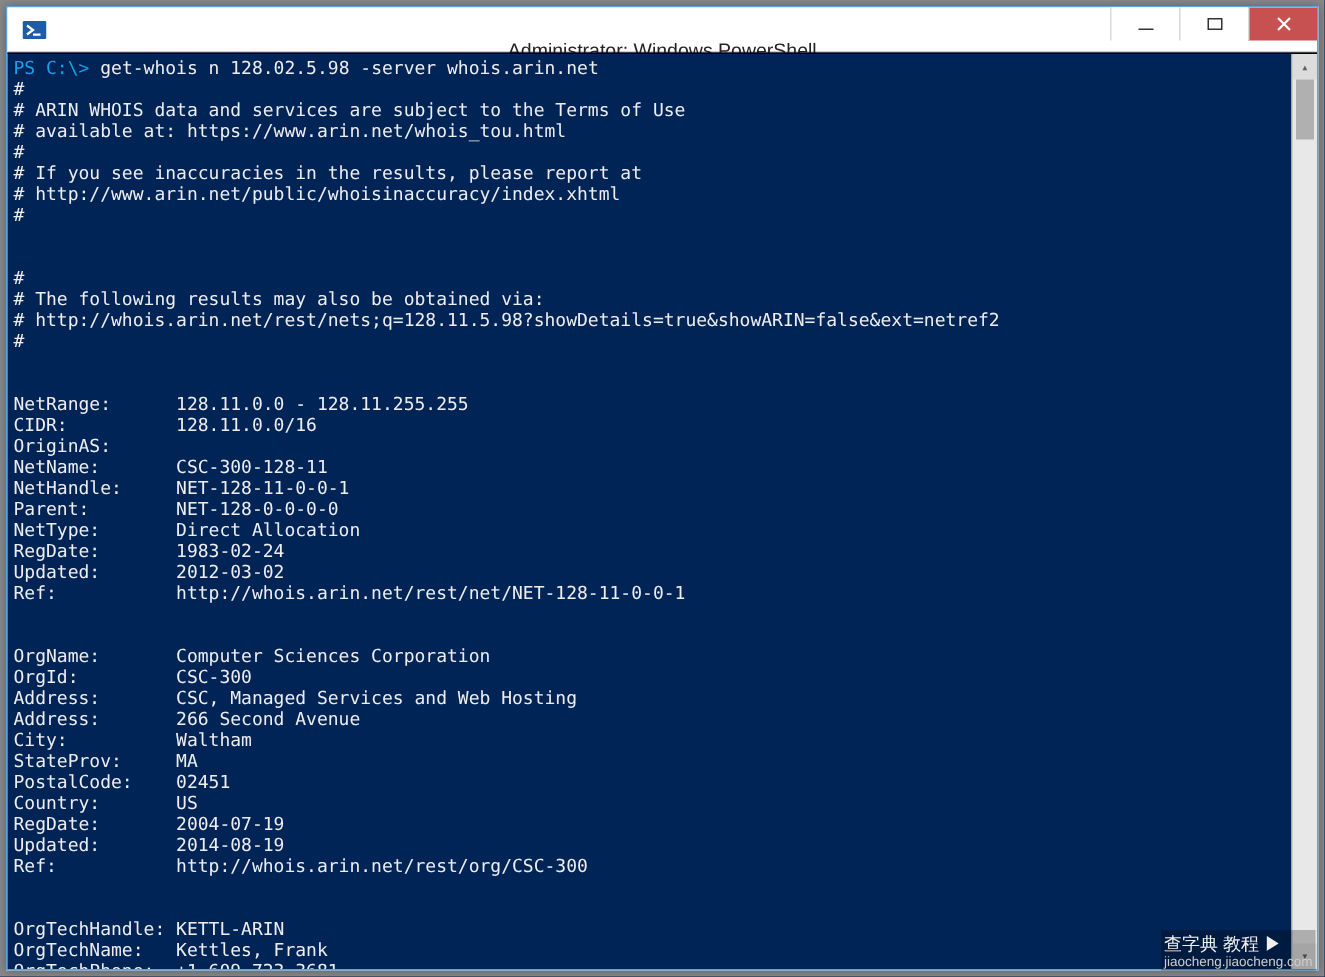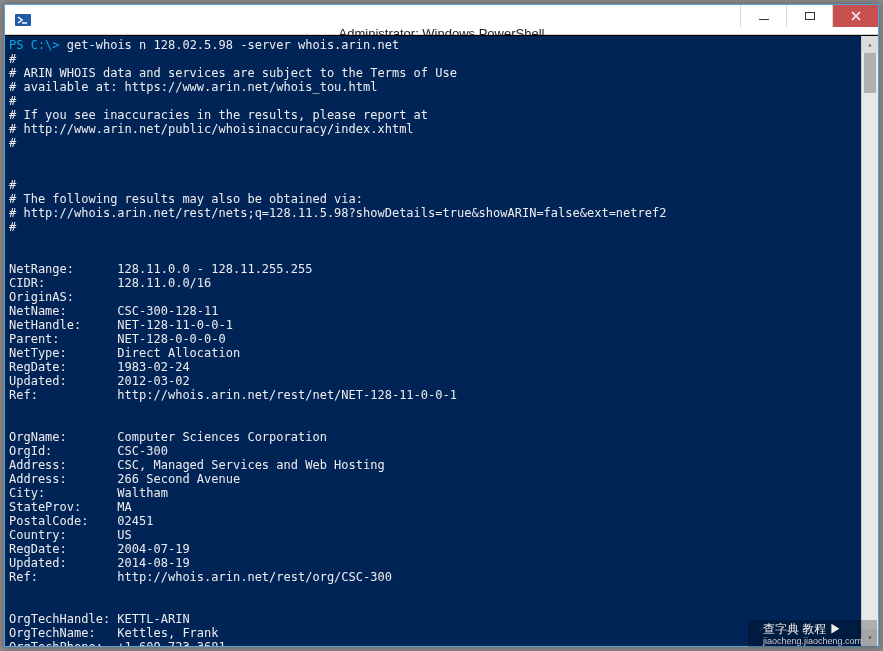--- a/index.html
+++ b/index.html
@@ -115,21 +115,21 @@
     height: 40px;
     background: #b0b0b0;
   }
   .watermark {
     position: absolute;
     right: 6px;
     bottom: 4px;
     font-size: 12px;
     color: #f0f0f0;
     background: rgba(0,0,0,0.25);
-    padding: 1px 15px;
+    padding: 1px 2px;
     font-family: sans-serif;
   }
   .watermark .sub {
     font-size: 9px;
     color: #ccc;
     display: block;
     text-align: right;
     margin-top: -2px;
   }
   .prompt .ps { color: #0ea5e9; }

